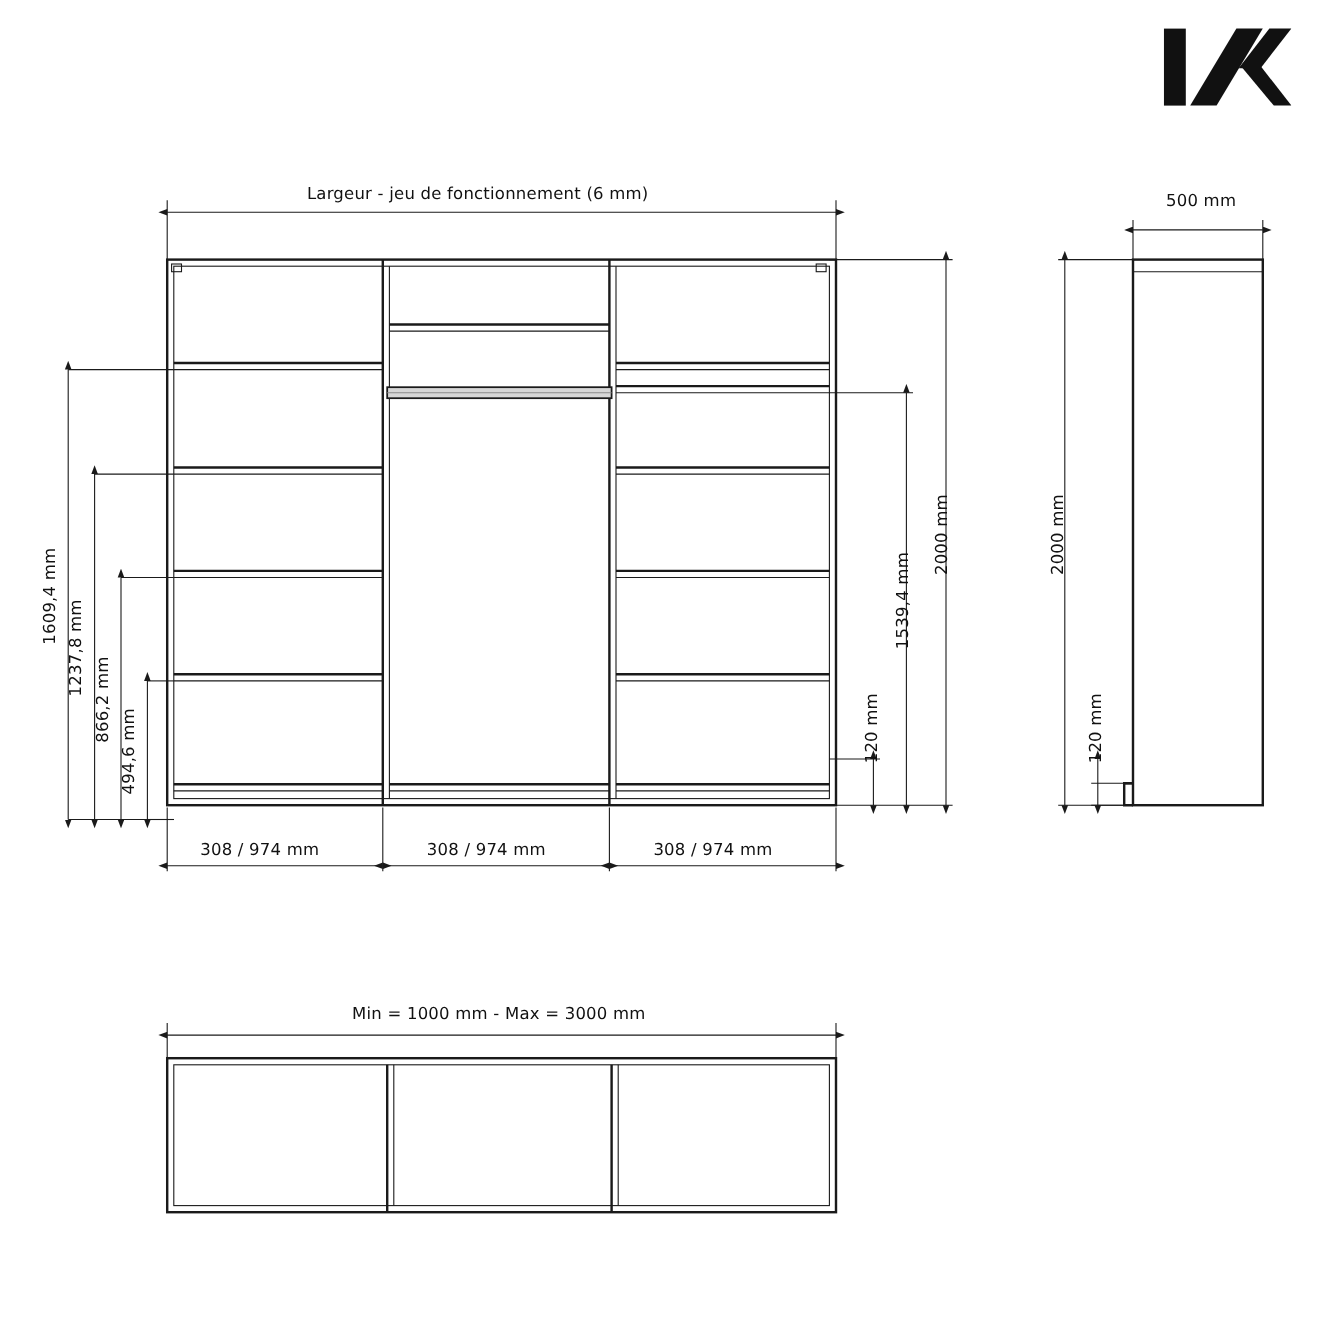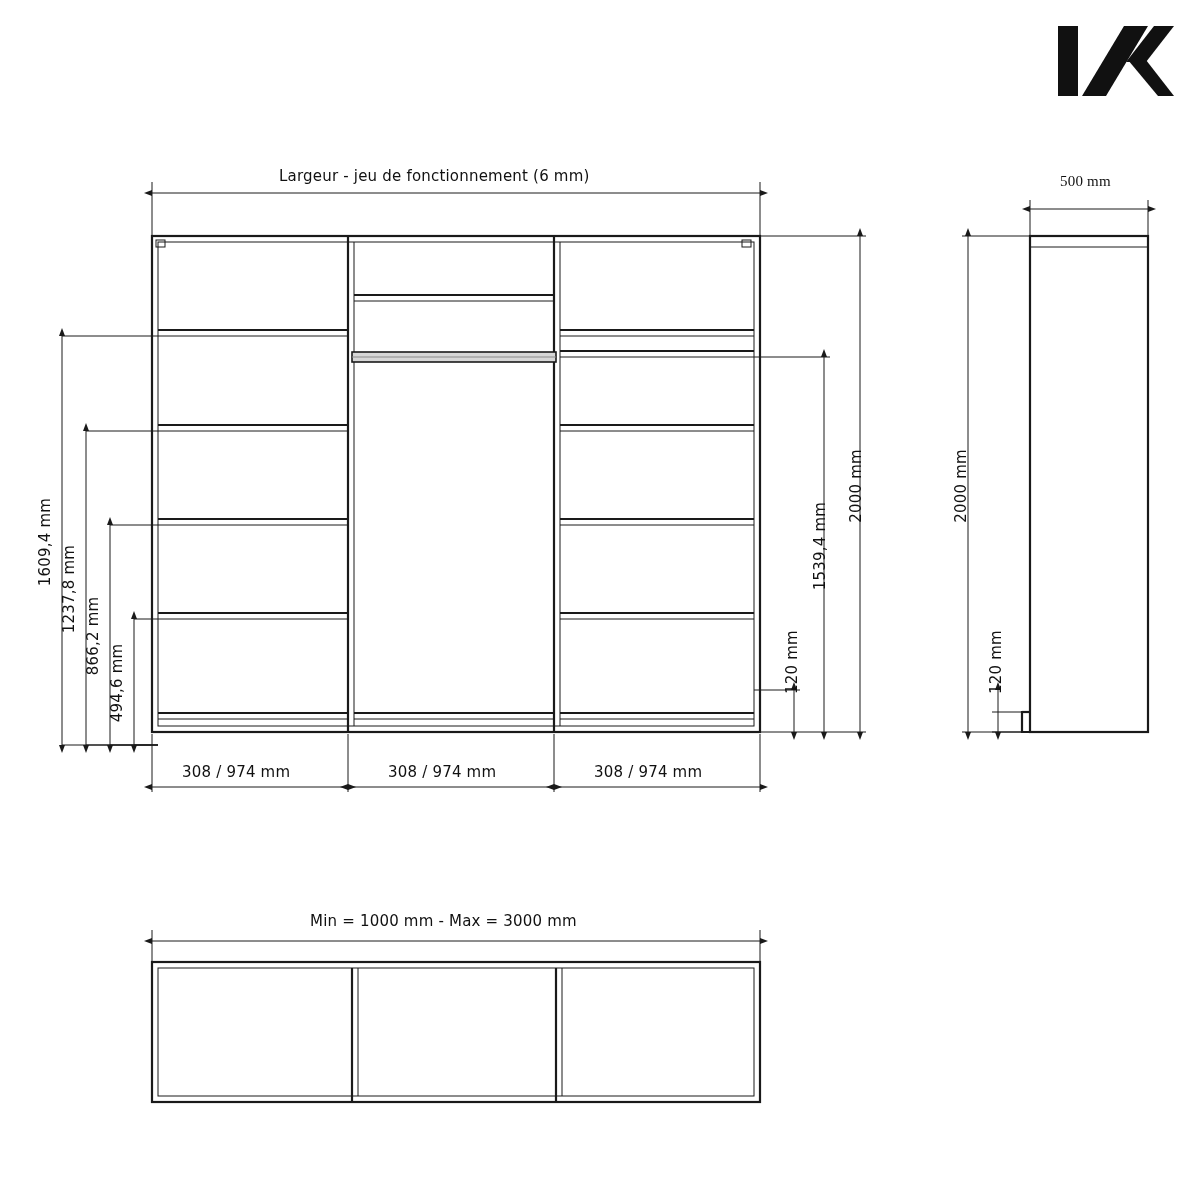--- a/index.html
+++ b/index.html
@@ -226,19 +226,19 @@
   <div class="lbl vert" style="left:57px; top:674px; width:120px; text-align:center;">494,6 mm</div>
 
   <div class="lbl vert" style="left:801px; top:477px; width:110px; text-align:center;">2000 mm</div>
   <div class="lbl vert" style="left:760px; top:537px; width:120px; text-align:center;">1539,4 mm</div>
   <div class="lbl vert" style="left:747px; top:653px; width:90px; text-align:center;">120 mm</div>
 
   <div class="lbl" style="left:182px; top:763px;">308 / 974 mm</div>
   <div class="lbl" style="left:388px; top:763px;">308 / 974 mm</div>
   <div class="lbl" style="left:594px; top:763px;">308 / 974 mm</div>
 
-  <div class="lbl" style="left:1060px; top:173px;font-family:Liberation Serif, serif;">500 mm</div>
+  <div class="lbl" style="left:1060px; top:173px;">500 mm</div>
   <div class="lbl vert" style="left:906px; top:477px; width:110px; text-align:center;">2000 mm</div>
   <div class="lbl vert" style="left:951px; top:653px; width:90px; text-align:center;">120 mm</div>
 
-  <div class="lbl" style="left:310px; top:912px;">Min = 1000 mm - Max = 3000 mm</div>
+  <div class="lbl" style="left:320px; top:912px;">Min = 1000 mm - Max = 3000 mm</div>
 
 </div>
 
 </body></html>

